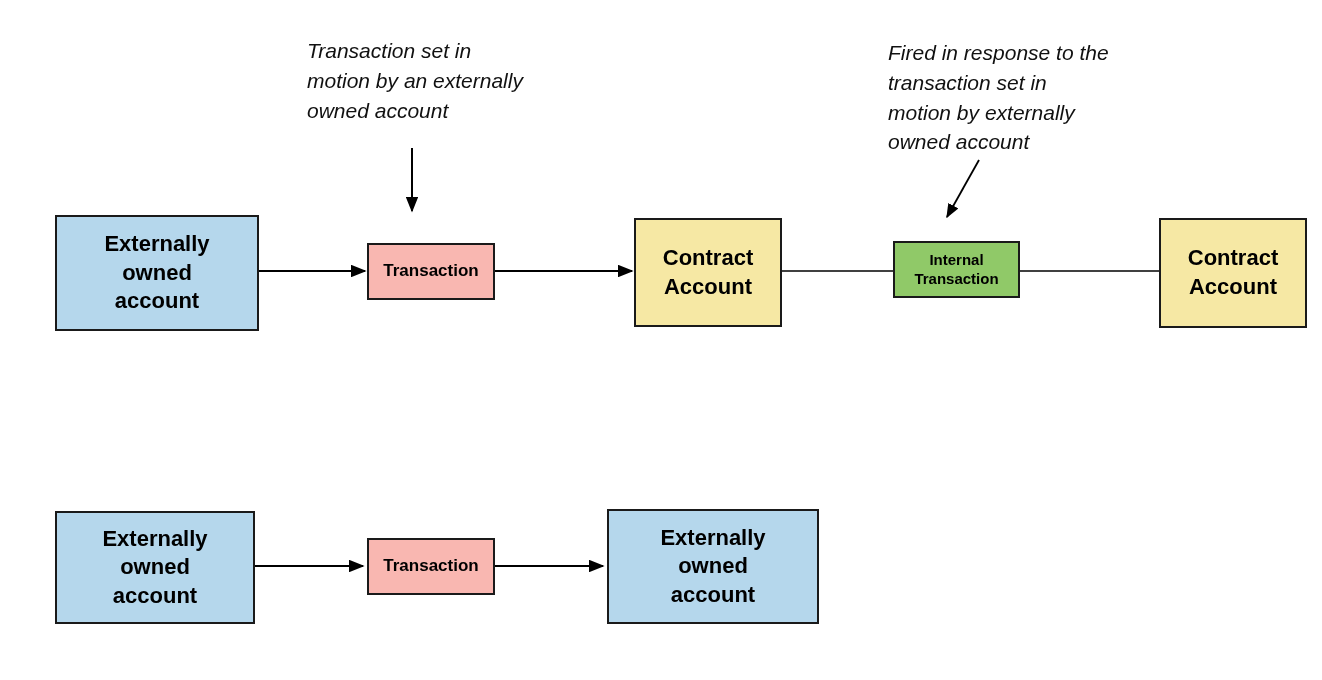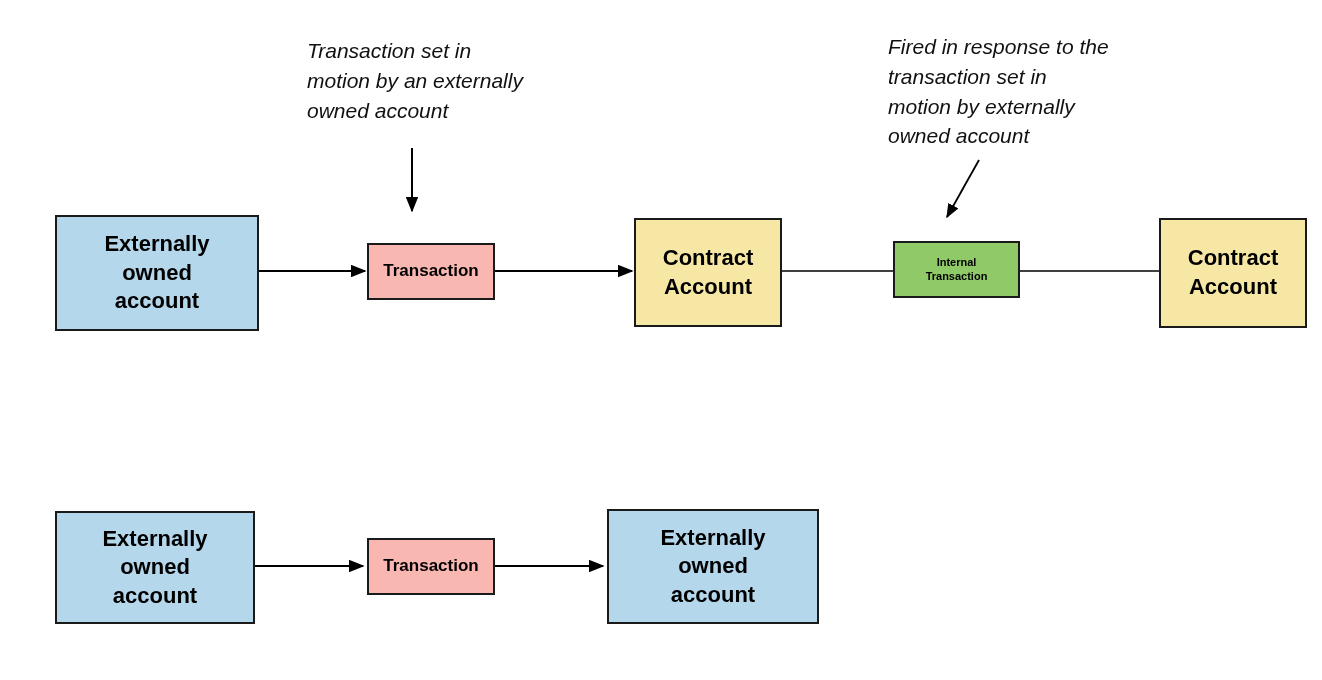--- a/index.html
+++ b/index.html
@@ -68,35 +68,35 @@
     <line x1="957" y1="160" x2="925" y2="217" stroke-width="1.8" marker-end="url(#ah)" stroke="#000000"></line>
 
     <line x1="233" y1="566" x2="341" y2="566" stroke-width="2" marker-end="url(#ah)" stroke="#000000"></line>
     <line x1="473" y1="566" x2="581" y2="566" stroke-width="2" marker-end="url(#ah)" stroke="#000000"></line>
   </svg>
 
   <div class="note" style="left:285px; top:36px;">Transaction set in
 motion by an externally
 owned account</div>
 
-  <div class="note" style="left:866px; top:32px;font-style:italic;">Fired in response to the
+  <div class="note" style="left:866px; top:38px;font-style:italic;">Fired in response to the
 transaction set in
 motion by externally
 owned account</div>
 
   <div class="box" style="left: 33px; top: 215px; width: 204px; height: 116px; font-size: 22px; background-color: rgb(181, 215, 236);">Externally
 owned
 account</div>
 
   <div class="box" style="left: 345px; top: 243px; width: 128px; height: 57px; font-size: 17px; background-color: rgb(249, 183, 177);">Transaction</div>
 
   <div class="box" style="left: 612px; top: 218px; width: 148px; height: 109px; font-size: 22px; background-color: rgb(246, 232, 164);">Contract
 Account</div>
 
-  <div class="box" style="left: 871px; top: 241px; width: 127px; height: 57px; font-size: 11px; line-height: 1.25; background-color: rgb(144, 201, 104);">Internal
+  <div class="box" style="left: 871px; top: 241px; width: 127px; height: 57px; font-size: 15px; line-height: 1.25; background-color: rgb(144, 201, 104);">Internal
 Transaction</div>
 
   <div class="box" style="left: 1137px; top: 218px; width: 148px; height: 110px; font-size: 22px; background-color: rgb(246, 232, 164);">Contract
 Account</div>
 
   <div class="box" style="left: 33px; top: 511px; width: 200px; height: 113px; font-size: 22px; background-color: rgb(181, 215, 236);">Externally
 owned
 account</div>
 
   <div class="box" style="left: 345px; top: 538px; width: 128px; height: 57px; font-size: 17px; background-color: rgb(249, 183, 177);">Transaction</div>

